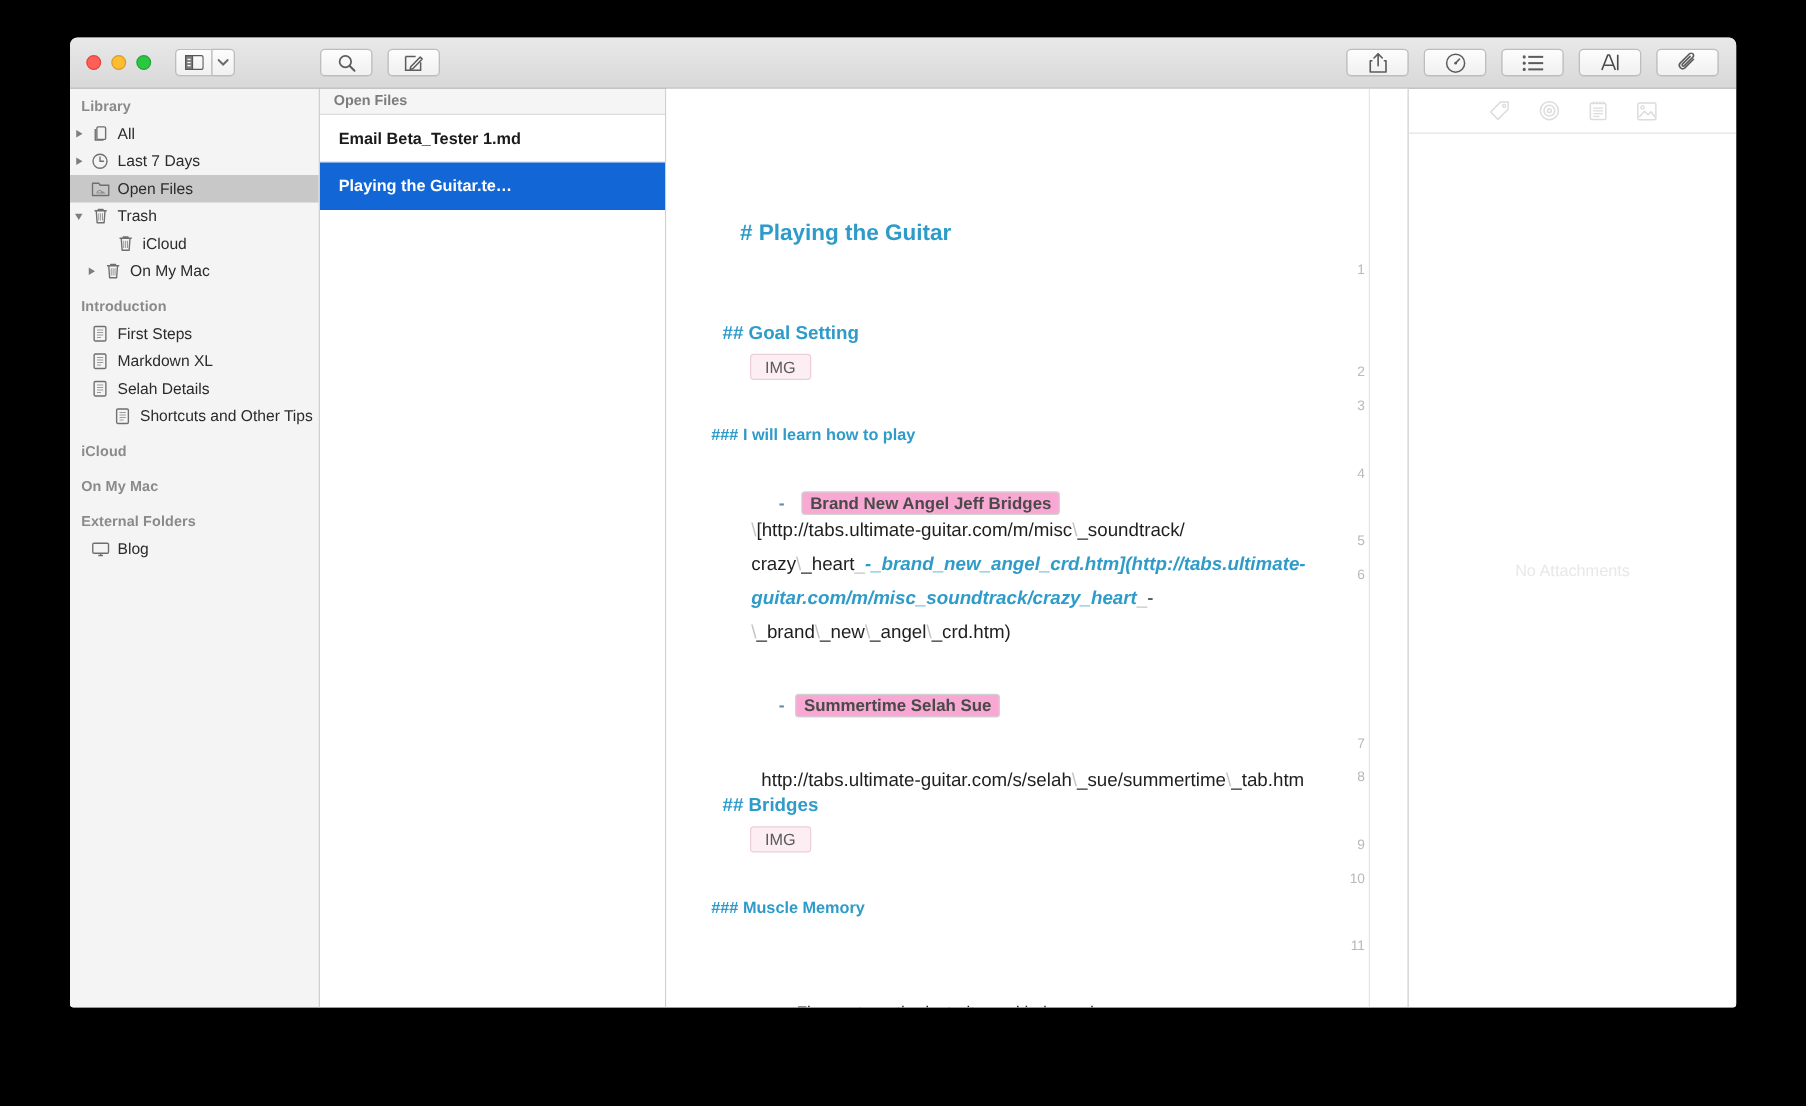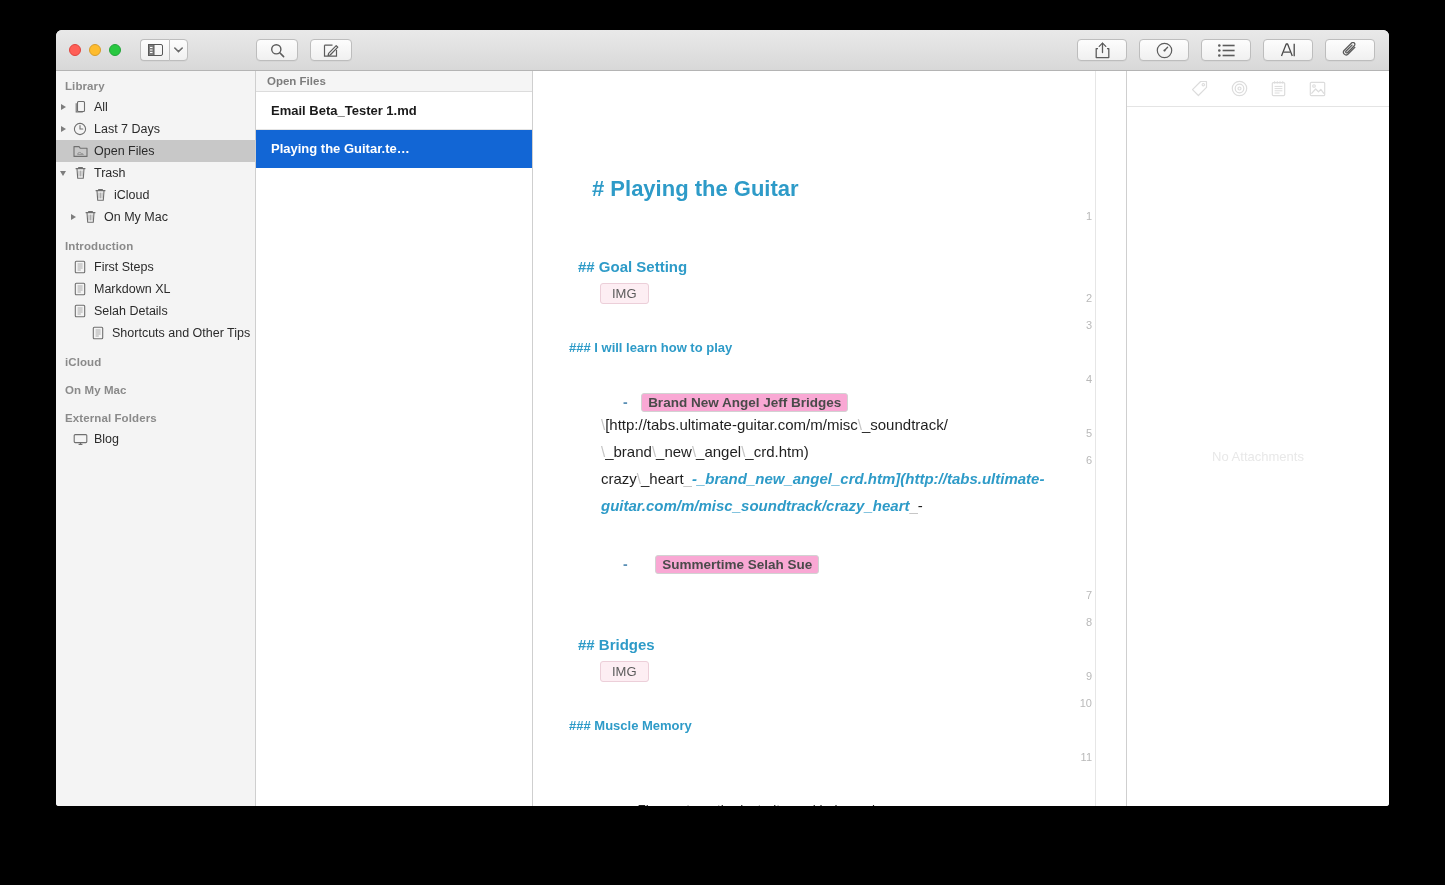--- a/index.html
+++ b/index.html
@@ -135,21 +135,21 @@
     width: 31px;
     border-left: 1px solid #e6e6e6;
   }
   .lnum {
     position: absolute; right: 34px;
     font-size: 11px; color: #b9b9b9;
     text-align: right; width: 26px;
   }
   .blk { position: absolute; }
 
-  .h1 { font-size: 22px; font-weight: bold; color: #2e9bc8; }
+  .h1 { font-size: 18px; font-weight: bold; color: #2e9bc8; }
   .h2 { font-size: 15px;   font-weight: bold; color: #2e9bc8; }
   .h3 { font-size: 13px; font-weight: bold; color: #2e9bc8; }
 
   .imgbadge {
     display: inline-block;
     background: #fdeef3;
     border: 1px solid #eccfd9;
     border-radius: 3px;
     padding: 2px 11px;
     font-size: 13px; color: #5b5b5b;
@@ -446,32 +446,35 @@
       <div class="blk" style="left:90px; top:322px">
         <span class="bullet">-</span>
         <span class="codespan" style="margin-left:9px">Brand New Angel Jeff Bridges</span>
       </div>
 
       <div class="blk plain" style="left:68px; top:340px; width:470px">
         <div>
           <span class="esc">\</span><span>[http://tabs.ultimate-guitar.com/m/misc</span><span class="esc">\</span><span>_soundtrack/</span>
         </div>
         <div>
+          <span>crazy</span><span class="esc">\</span><span>_heart</span><span class="esc">_</span><span class="em">-_brand_new_angel_crd.htm](http://tabs.ultimate-guitar.com/m/misc_soundtrack/crazy_heart</span><span class="esc">_</span><span>-</span>
+        </div>
+        <div>
           <span class="esc">\</span><span>_brand</span><span class="esc">\</span><span>_new</span><span class="esc">\</span><span>_angel</span><span class="esc">\</span><span>_crd.htm)</span>
-        </div>
-        <div>
-          <span>crazy</span><span class="esc">\</span><span>_heart</span><span class="esc">_</span><span class="em">-_brand_new_angel_crd.htm](http://tabs.ultimate-guitar.com/m/misc_soundtrack/crazy_heart</span><span class="esc">_</span><span>-</span>
         </div>
       </div>
 
       <div class="blk" style="left:90px; top:484px">
         <span class="bullet">-</span>
-        <span class="codespan" style="margin-left:23px">Summertime Selah Sue</span>
-      </div>
-
+        <span class="codespan" style="margin-left:4px">Summertime Selah Sue</span>
+      </div>
+
+      <div class="blk plain" style="left:76px; top:540px">
+        <span>http://tabs.ultimate-guitar.com/s/selah</span><span class="esc">\</span><span>_sue/summertime</span><span class="esc">\</span><span>_tab.htm</span>
+      </div>
 
       <div class="blk h2" style="left:45px; top:565px">## Bridges</div>
 
       <div class="blk" style="left:67px; top:590px">
         <span class="imgbadge">IMG</span>
       </div>
 
       <div class="blk h3" style="left:36px; top:647px">### Muscle Memory</div>
 
       <div class="blk li" style="left:90px; top:730px">

